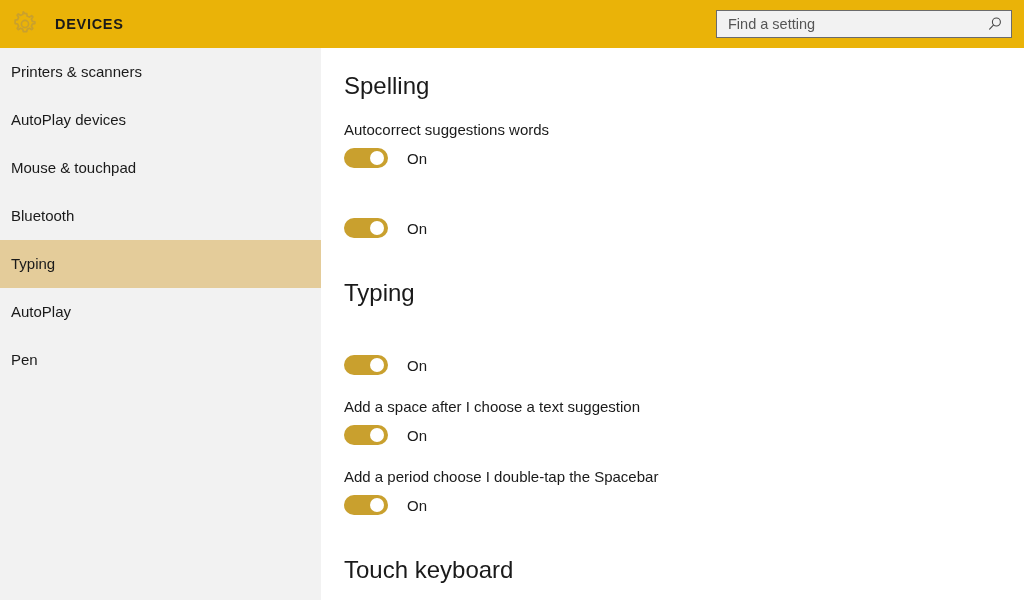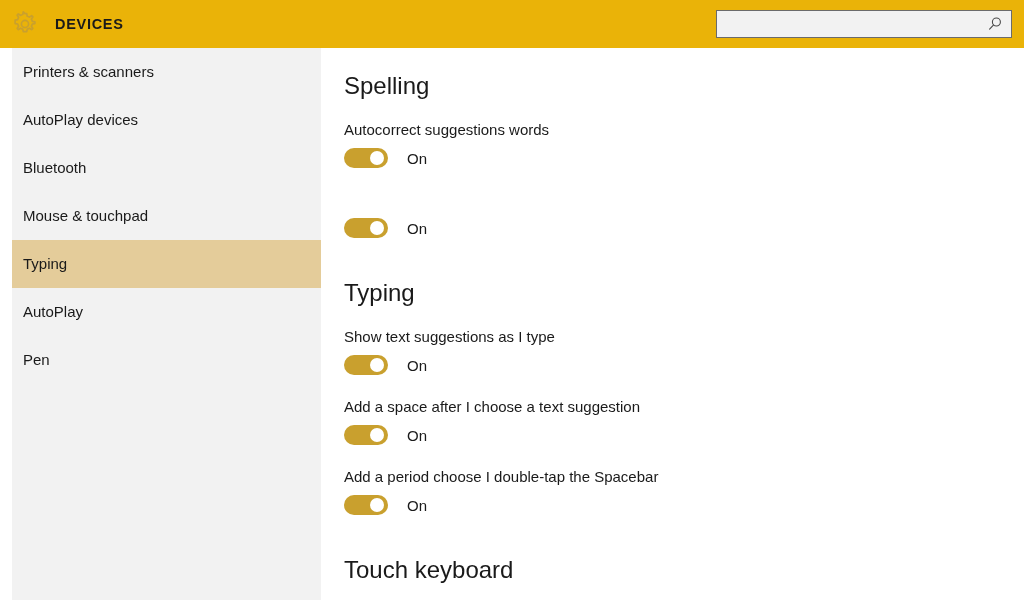--- a/index.html
+++ b/index.html
@@ -87,21 +87,21 @@
     position: absolute;
     right: 8px;
     top: 5px;
     width: 16px;
     height: 16px;
   }
 
   
   .sidebar {
     position: absolute;
-    left: 12px;
+    left: 0;
     top: 48px;
     width: 321px;
     height: 552px;
     background: #f2f2f2;
   }
   .nav-item {
     position: relative;
     height: 48px;
     line-height: 48px;
     padding-left: 11px;
@@ -178,39 +178,40 @@
   <div class="titlebar">
 
     <svg class="gear-icon" viewBox="0 0 32 32">
       <path d="M16 4.2 l2.0 0 0.55 2.95 a9.9 9.9 0 0 1 2.55 1.06 l2.47-1.7 1.42 1.42 -1.7 2.47 a9.9 9.9 0 0 1 1.06 2.55 l2.95 0.55 0 2.0 -2.95 0.55 a9.9 9.9 0 0 1-1.06 2.55 l1.7 2.47 -1.42 1.42 -2.47-1.7 a9.9 9.9 0 0 1-2.55 1.06 l-0.55 2.95 -2.0 0 -2.0 0 -0.55-2.95 a9.9 9.9 0 0 1-2.55-1.06 l-2.47 1.7 -1.42-1.42 1.7-2.47 a9.9 9.9 0 0 1-1.06-2.55 l-2.95-0.55 0-2.0 0-2.0 2.95-0.55 a9.9 9.9 0 0 1 1.06-2.55 l-1.7-2.47 1.42-1.42 2.47 1.7 a9.9 9.9 0 0 1 2.55-1.06 l0.55-2.95 z" fill="none" stroke="#c9a02e" stroke-width="1.9" stroke-linejoin="round"></path>
       <circle cx="16" cy="16" r="4.1" fill="none" stroke="#c9a02e" stroke-width="1.9"></circle>
     </svg>
 
     <div class="app-title">DEVICES</div>
 
     <div class="search-box">
+      <input class="search-input" type="text" placeholder="Find a setting" style="">
       <svg class="search-icon" viewBox="0 0 16 16">
         <circle cx="9.4" cy="6.0" r="4.0" fill="none" stroke="#4a4a4a" stroke-width="1.1"></circle>
         <line x1="6.4" y1="9.1" x2="2.6" y2="13.2" stroke="#4a4a4a" stroke-width="1.1" stroke-linecap="round"></line>
       </svg>
     </div>
   </div>
 
   <div class="sidebar">
     <div class="nav-item">
       <span>Printers &amp; scanners</span>
     </div>
     <div class="nav-item">
       <span>AutoPlay devices</span>
     </div>
     <div class="nav-item">
+      <span>Mouse &amp; touchpad</span>
+    </div>
+    <div class="nav-item">
       <span>Bluetooth</span>
-    </div>
-    <div class="nav-item">
-      <span>Mouse &amp; touchpad</span>
     </div>
     <div class="nav-item selected">
       <span>Typing</span>
     </div>
     <div class="nav-item">
       <span>AutoPlay</span>
     </div>
     <div class="nav-item">
       <span>Pen</span>
     </div>
@@ -230,21 +231,20 @@
 
     <div class="toggle-row" style="top:170px;">
       <div class="toggle">
         <div class="knob"></div>
       </div>
       <div class="toggle-state">On</div>
     </div>
 
     <div class="section-heading" style="top:231px;">Typing</div>
 
-    <div class="setting-label" style="top:280px;">Show text suggestions as I type</div>
     <div class="toggle-row" style="top:307px;">
       <div class="toggle">
         <div class="knob"></div>
       </div>
       <div class="toggle-state">On</div>
     </div>
 
     <div class="setting-label" style="top:350px;">Add a space after I choose a text suggestion</div>
     <div class="toggle-row" style="top:377px;">
       <div class="toggle">

